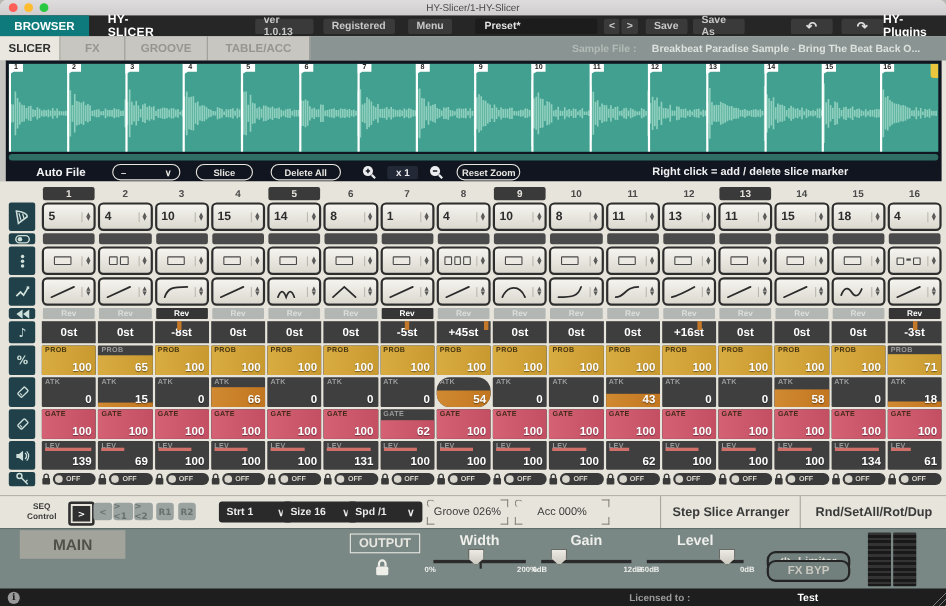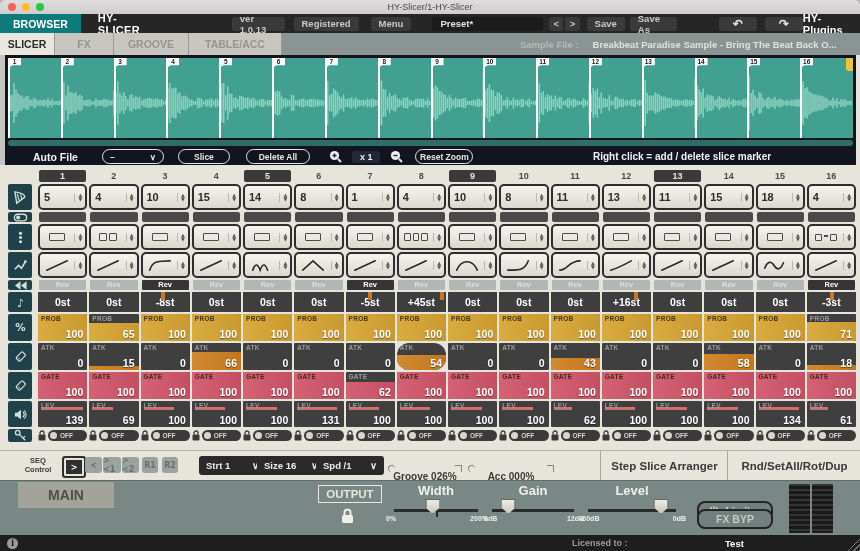--- a/index.html
+++ b/index.html
@@ -81,21 +81,21 @@
   .lockwrap{display:flex;align-items:center;gap:2px;}
   .offpill{display:flex;align-items:center;background:#3A3A3A;border-radius:6px;height:11px;padding:0 4px 0 2px;gap:3px;flex:1;max-width:40px;}
   .knob{width:7px;height:7px;border-radius:50%;background:#D8D5CC;}
   .offtxt{font-size:6.5px;font-weight:bold;color:#D8D5CC;}
   
   .seqrow{position:absolute;left:0;top:450px;right:0;height:30px;background:#E7E4DB;border-top:1px solid #B5B2A9;}
   .seqlabel{position:absolute;left:20px;top:5px;width:36px;text-align:center;font-size:7.5px;font-weight:bold;color:#3A3A3A;line-height:9px;}
   .seqbtn{position:absolute;top:6px;height:16px;border-radius:3px;background:#9BA3A0;color:#68716E;font-weight:bold;font-size:8px;display:flex;align-items:center;justify-content:center;font-family:"DejaVu Sans",sans-serif;}
   .seqbtn.sel{height:18px;top:5px;background:#2F2F2F;color:#FFF;border:2px solid #2F2F2F;box-shadow:inset 0 0 0 2px #E7E4DB;}
   .dd{position:absolute;top:5px;height:19px;background:#2A2A2A;border-radius:3px;color:#ECECEC;font-weight:bold;font-size:9.5px;display:flex;align-items:center;justify-content:space-between;padding:0 7px;}
-  .cornerbox{position:absolute;top:14px;height:23px;display:flex;align-items:center;justify-content:center;font-size:10px;font-weight:bold;color:#3A3A3A;}
+  .cornerbox{position:absolute;top:3px;height:23px;display:flex;align-items:center;justify-content:center;font-size:10px;font-weight:normal;color:#3A3A3A;}
   .cb{position:absolute;width:6px;height:6px;border:0 solid #88857C;}
   .cb.tl{left:0;top:0;border-left-width:1.5px;border-top-width:1.5px;}
   .cb.tr{right:0;top:0;border-right-width:1.5px;border-top-width:1.5px;}
   .cb.bl{left:0;bottom:0;border-left-width:1.5px;border-bottom-width:1.5px;}
   .cb.br{right:0;bottom:0;border-right-width:1.5px;border-bottom-width:1.5px;}
   .seqblock{position:absolute;top:0;height:30px;border-left:1.5px solid #A9A69D;display:flex;align-items:center;justify-content:center;font-size:11.5px;font-weight:bold;color:#3A3A3A;}
   
   .bottompanel{position:absolute;left:0;top:480px;right:0;height:55px;background:#78878455;background:#798885;border-top:1px solid #5F6E6B;}
   .maintab{position:absolute;left:18px;top:1px;width:96px;height:26px;background:#A2A39B;color:#4F5048;font-weight:bold;font-size:14px;display:flex;align-items:center;justify-content:center;}
   .patterntab{position:absolute;left:0;top:27px;width:114px;height:27px;background:#6E7D7A;color:#45504D;font-weight:bold;font-size:14px;display:flex;align-items:center;justify-content:center;}

